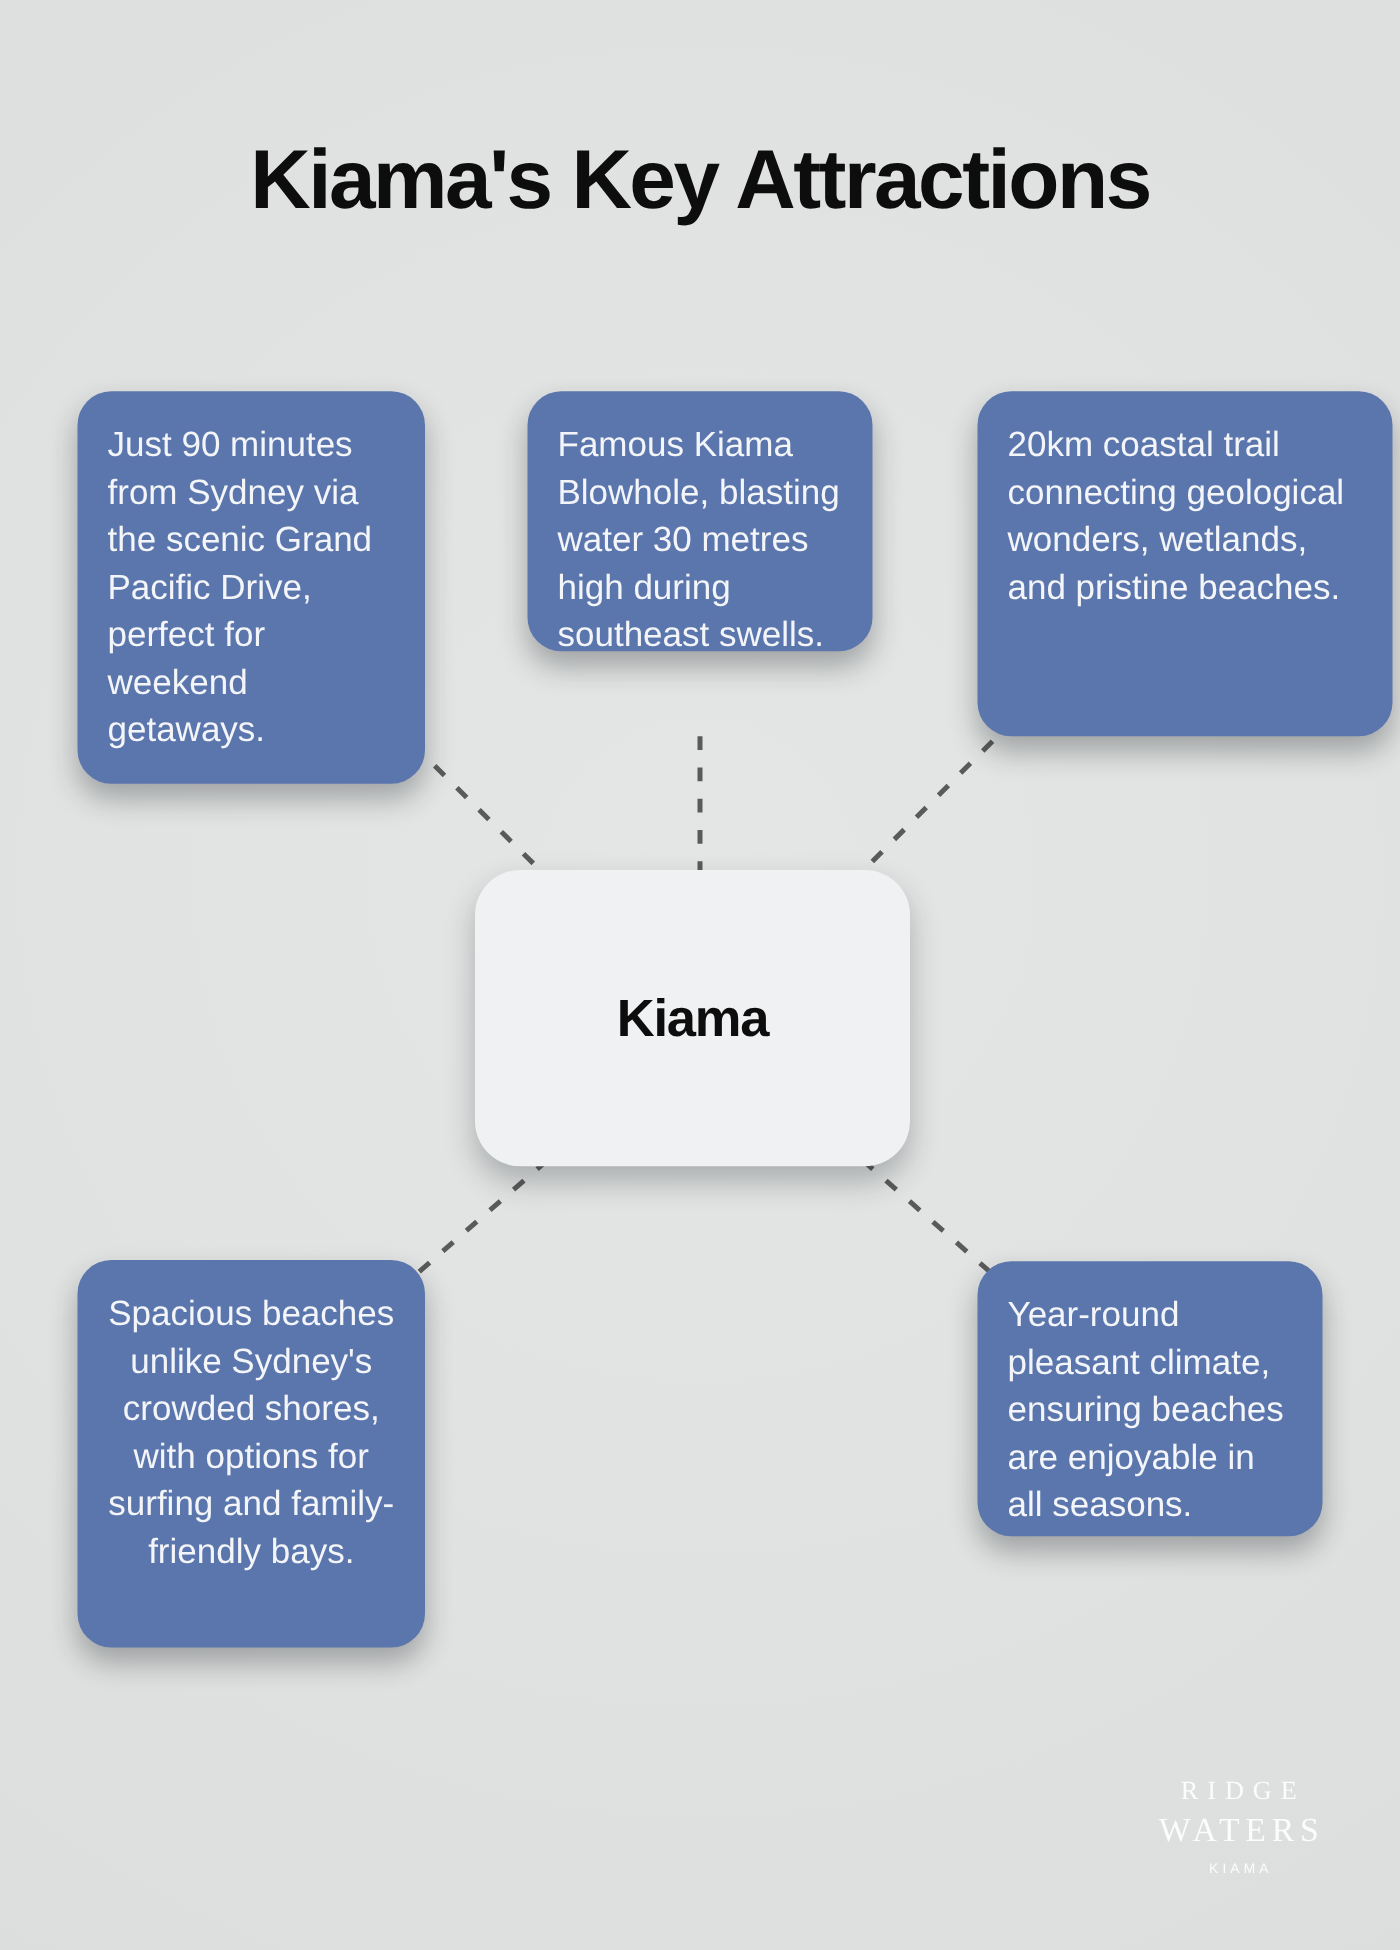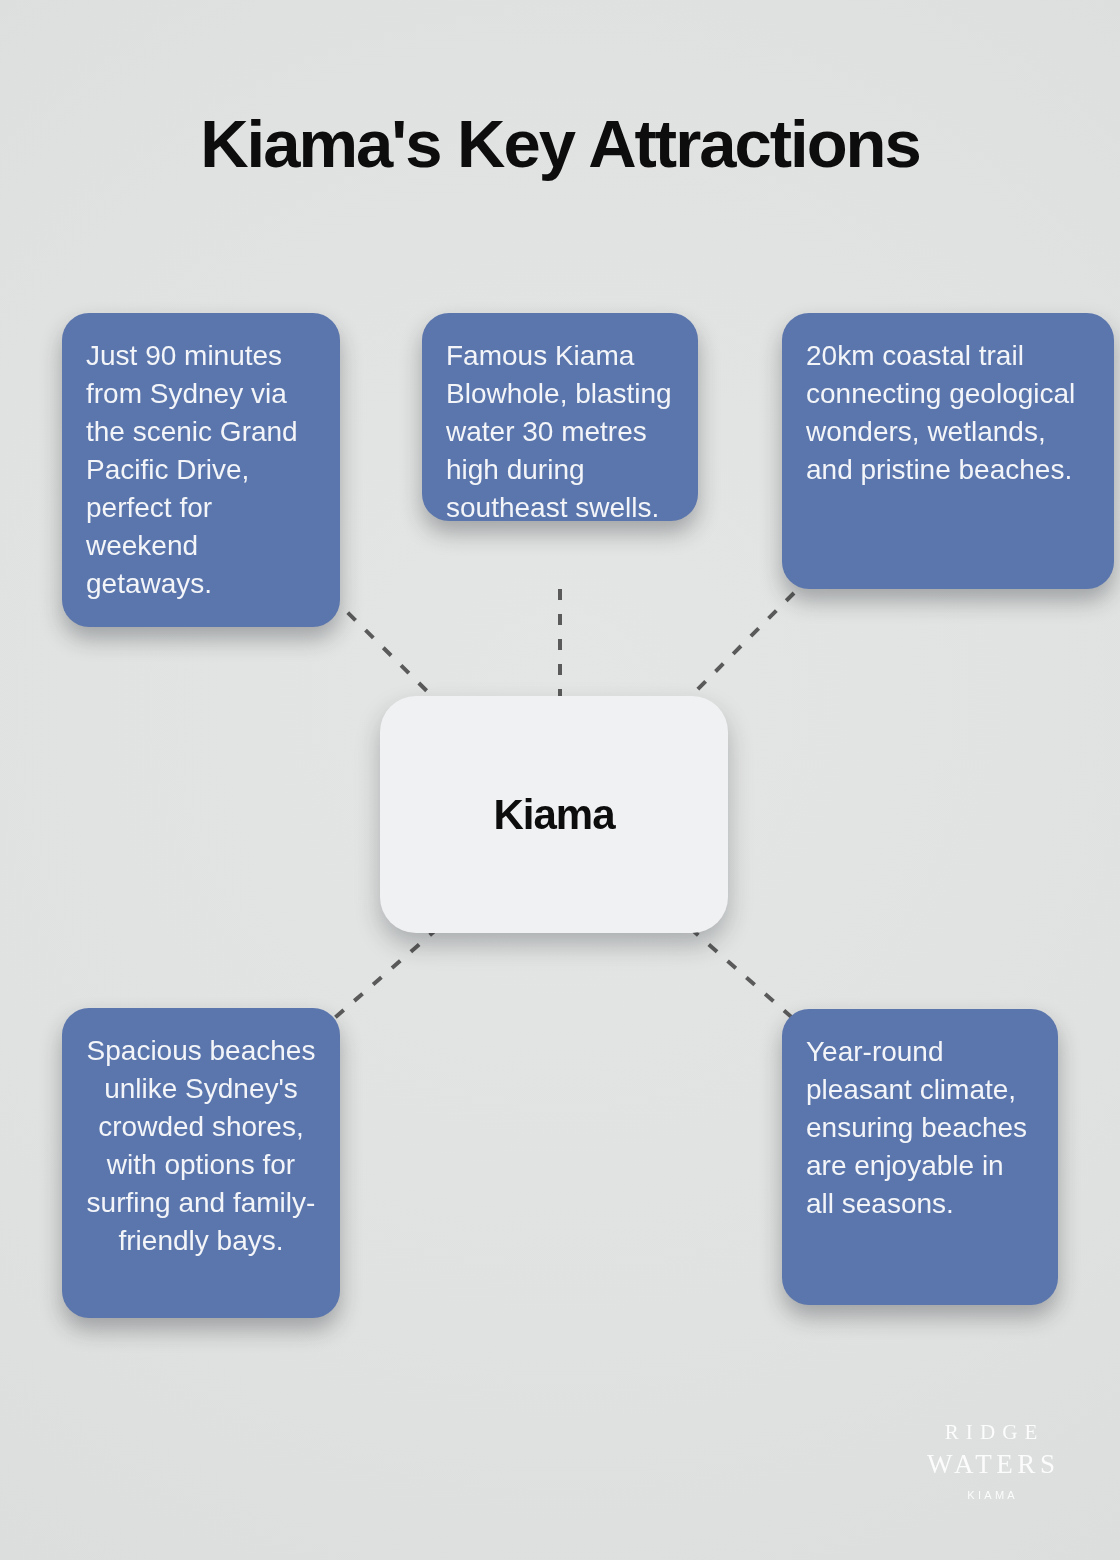--- a/index.html
+++ b/index.html
@@ -55,21 +55,21 @@
     border-radius: 27px;
     padding: 24px 24px;
     font-size: 28px;
     line-height: 38px;
     box-shadow: 0 12px 22px rgba(30, 33, 38, 0.33);
   }
   .node-top-left     { left: 62px;  top: 313px;  width: 278px; height: 314px; }
   .node-top-middle   { left: 422px; top: 313px;  width: 276px; height: 208px; }
   .node-top-right    { left: 782px; top: 313px;  width: 332px; height: 276px; }
   .node-bottom-left  { left: 62px;  top: 1008px; width: 278px; height: 310px; text-align: center; }
-  .node-bottom-right { left: 782px; top: 1009px; width: 276px; height: 296px; }
+  .node-bottom-right { left: 782px; top: 1009px; width: 276px; height: 220px; }
   .center-node {
     position: absolute;
     z-index: 2;
     left: 380px;
     top: 696px;
     width: 348px;
     height: 237px;
     background: var(--center-fill);
     border-radius: 36px;
     box-shadow: 0 12px 24px rgba(30, 33, 38, 0.28);

